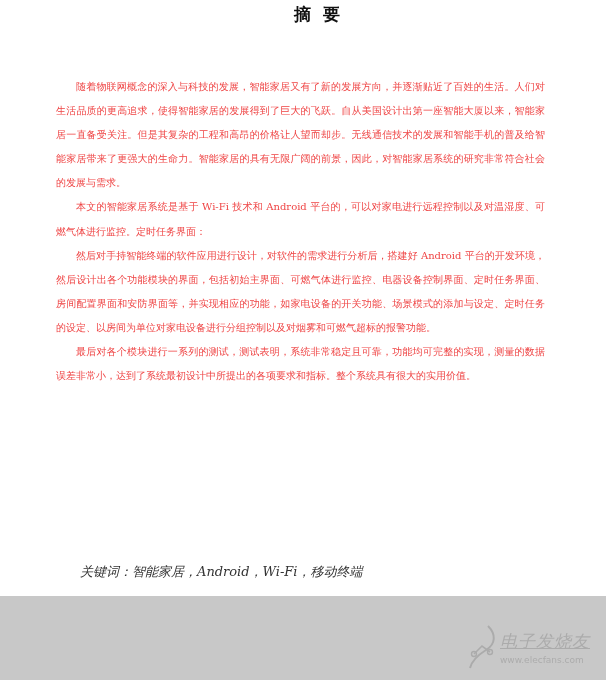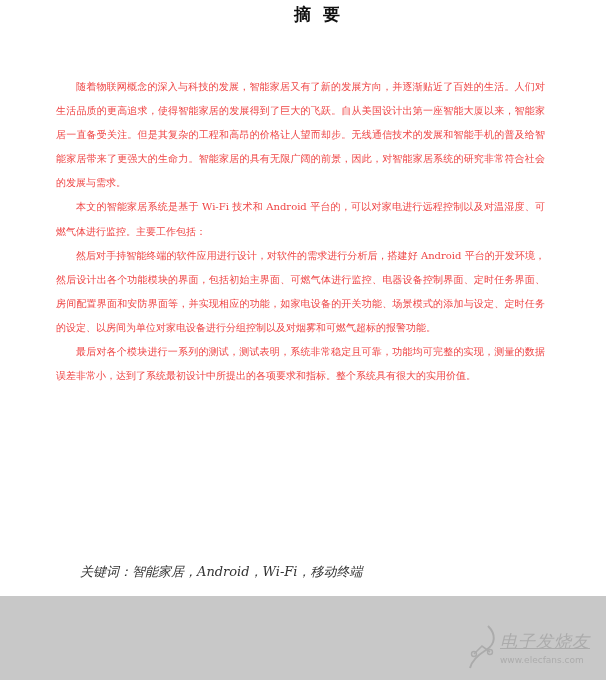--- a/index.html
+++ b/index.html
@@ -45,21 +45,21 @@
   .wm-logo { position: absolute; left: 0; top: 2px; }
 </style>
 </head>
 <body>
 
 <div class="page">
   <div class="title">摘要</div>
 
   <div class="body">
     <p>随着物联网概念的深入与科技的发展，智能家居又有了新的发展方向，并逐渐贴近了百姓的生活。人们对生活品质的更高追求，使得智能家居的发展得到了巨大的飞跃。自从美国设计出第一座智能大厦以来，智能家居一直备受关注。但是其复杂的工程和高昂的价格让人望而却步。无线通信技术的发展和智能手机的普及给智能家居带来了更强大的生命力。智能家居的具有无限广阔的前景，因此，对智能家居系统的研究非常符合社会的发展与需求。</p>
-    <p>本文的智能家居系统是基于 Wi-Fi 技术和 Android 平台的，可以对家电进行远程控制以及对温湿度、可燃气体进行监控。主要工作包括：</p>
+    <p>本文的智能家居系统是基于 Wi-Fi 技术和 Android 平台的，可以对家电进行远程控制以及对温湿度、可燃气体进行监控。定时任务界面：</p>
     <p>然后对手持智能终端的软件应用进行设计，对软件的需求进行分析后，搭建好 Android 平台的开发环境，然后设计出各个功能模块的界面，包括初始主界面、可燃气体进行监控、电器设备控制界面、定时任务界面、房间配置界面和安防界面等，并实现相应的功能，如家电设备的开关功能、场景模式的添加与设定、定时任务的设定、以房间为单位对家电设备进行分组控制以及对烟雾和可燃气超标的报警功能。</p>
     <p>最后对各个模块进行一系列的测试，测试表明，系统非常稳定且可靠，功能均可完整的实现，测量的数据误差非常小，达到了系统最初设计中所提出的各项要求和指标。整个系统具有很大的实用价值。</p>
   </div>
 
   <div class="keywords">关键词：智能家居，Android，Wi-Fi，移动终端</div>
 
   <div class="watermark">
     <svg class="wm-logo" width="34" height="48" viewBox="0 0 34 48">
       <path d="M22 2 C30 10, 30 20, 20 26 C12 31, 6 36, 4 44" stroke="#777" stroke-width="2" fill="none"></path>
       <path d="M8 30 L16 22 L24 28" stroke="#777" stroke-width="1.6" fill="none"></path>

